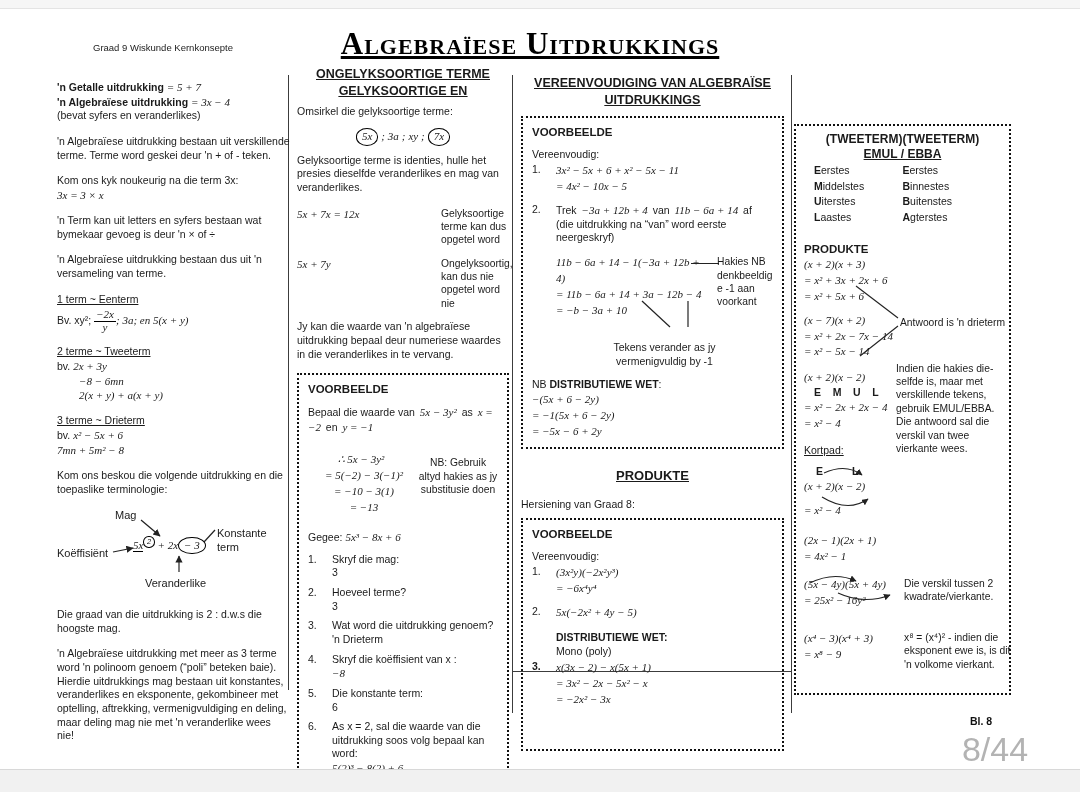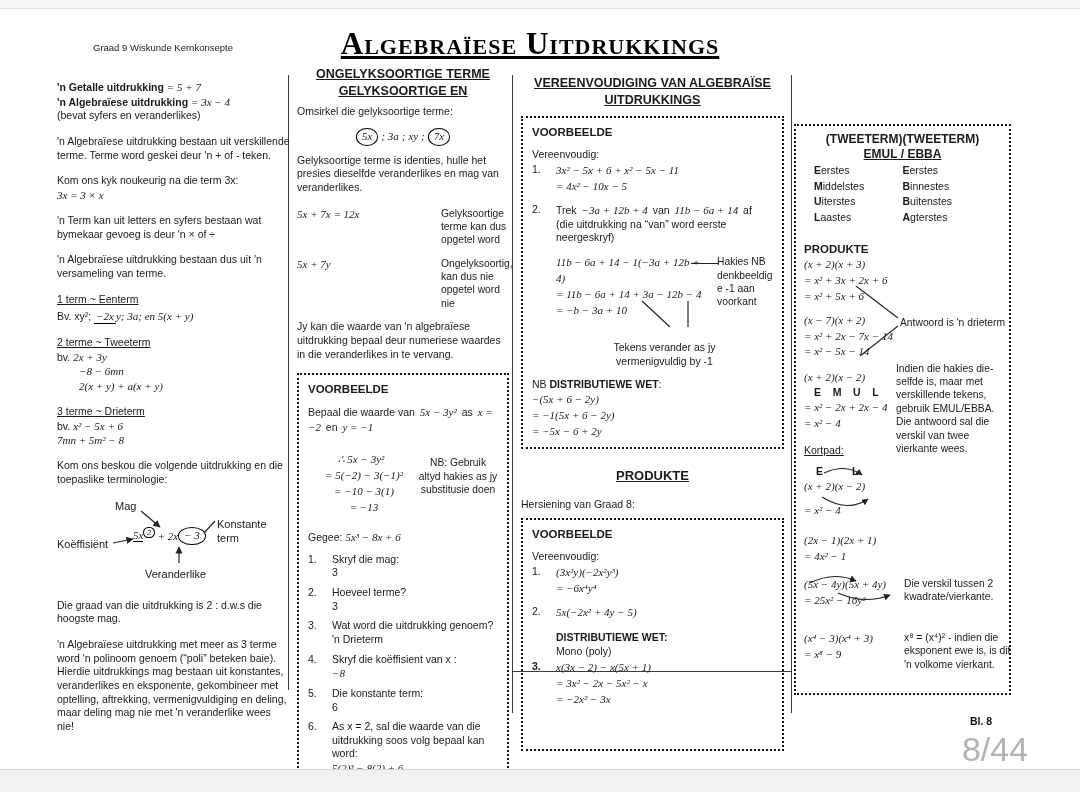--- a/index.html
+++ b/index.html
@@ -27,21 +27,21 @@
   .bold{font-weight:bold;}
   .ctr{text-align:center;}
   .pl{white-space:pre-line;}
   .pre{white-space:pre;}
   .sec-head{font-weight:bold;font-size:12.5px;text-decoration:underline;text-align:center;line-height:1.35;}
   .dotted-box{border:2px dotted #111;padding:7px 9px;margin-top:8px;}
   .box-title{font-weight:bold;font-size:11.5px;margin-bottom:8px;}
   .circ{display:inline-block;border:1.3px solid #000;border-radius:50%;padding:0 5px 1px 5px;}
   .circ-sm{display:inline-block;border:1px solid #000;border-radius:50%;font-size:7.5px;padding:0 2.5px;vertical-align:super;font-style:italic;}
   .u5{border-bottom:1px solid #000;}
-  .frac{display:inline-flex;text-align:center;vertical-align:middle;line-height:1.05;}
+  .frac{display:inline-flex;flex-direction:column;text-align:center;vertical-align:middle;line-height:1.05;}
   .frac .num{border-bottom:1px solid #000;padding:0 2px;}
   .mrow{display:grid;grid-template-columns:96px 1fr;column-gap:6px;margin-bottom:10px;gap:48px;}
   .item{display:grid;grid-template-columns:24px 1fr;margin-bottom:6px;}
   .ml{line-height:1.45;}
   .diagram{position:relative;height:88px;margin-bottom:12px;}
   .dg-label{position:absolute;font-size:11px;}
   .dg-expr{position:absolute;}
   .side-note{font-size:10.3px;line-height:1.3;}
   .rel{position:relative;}
   .abs{position:absolute;}

